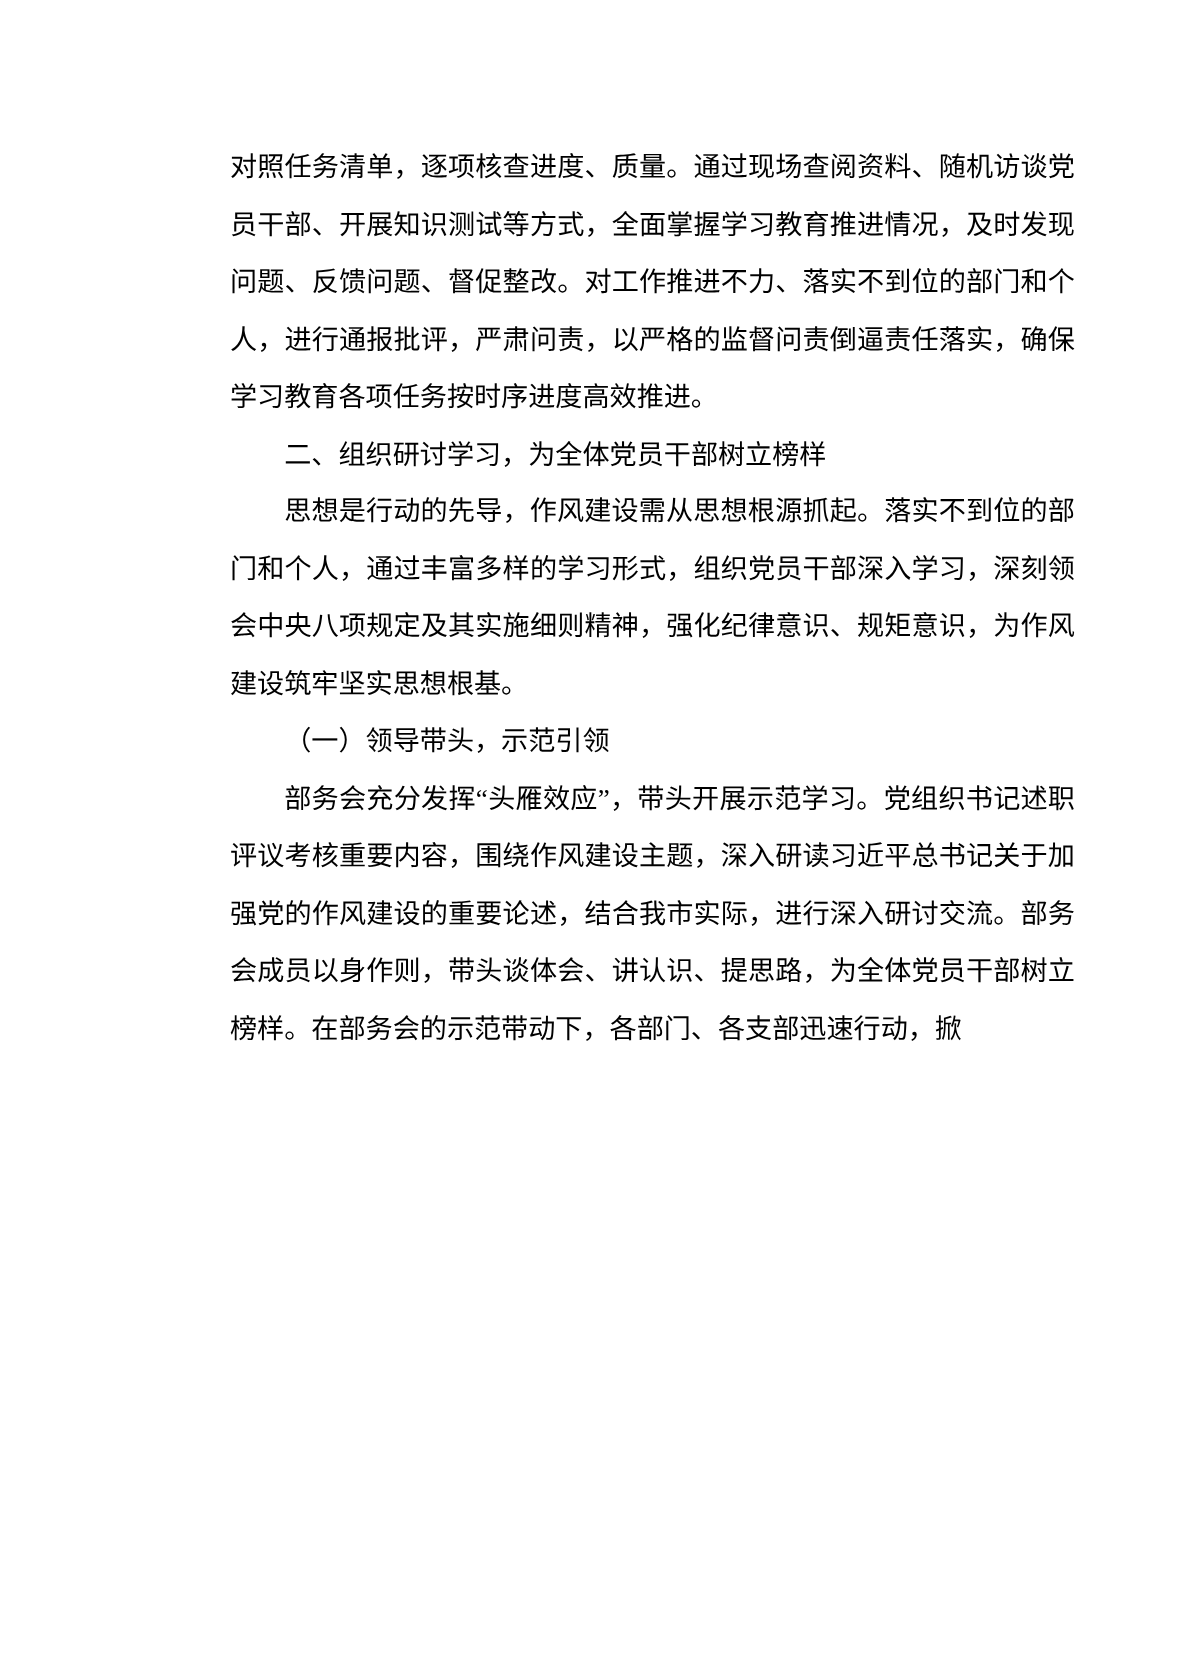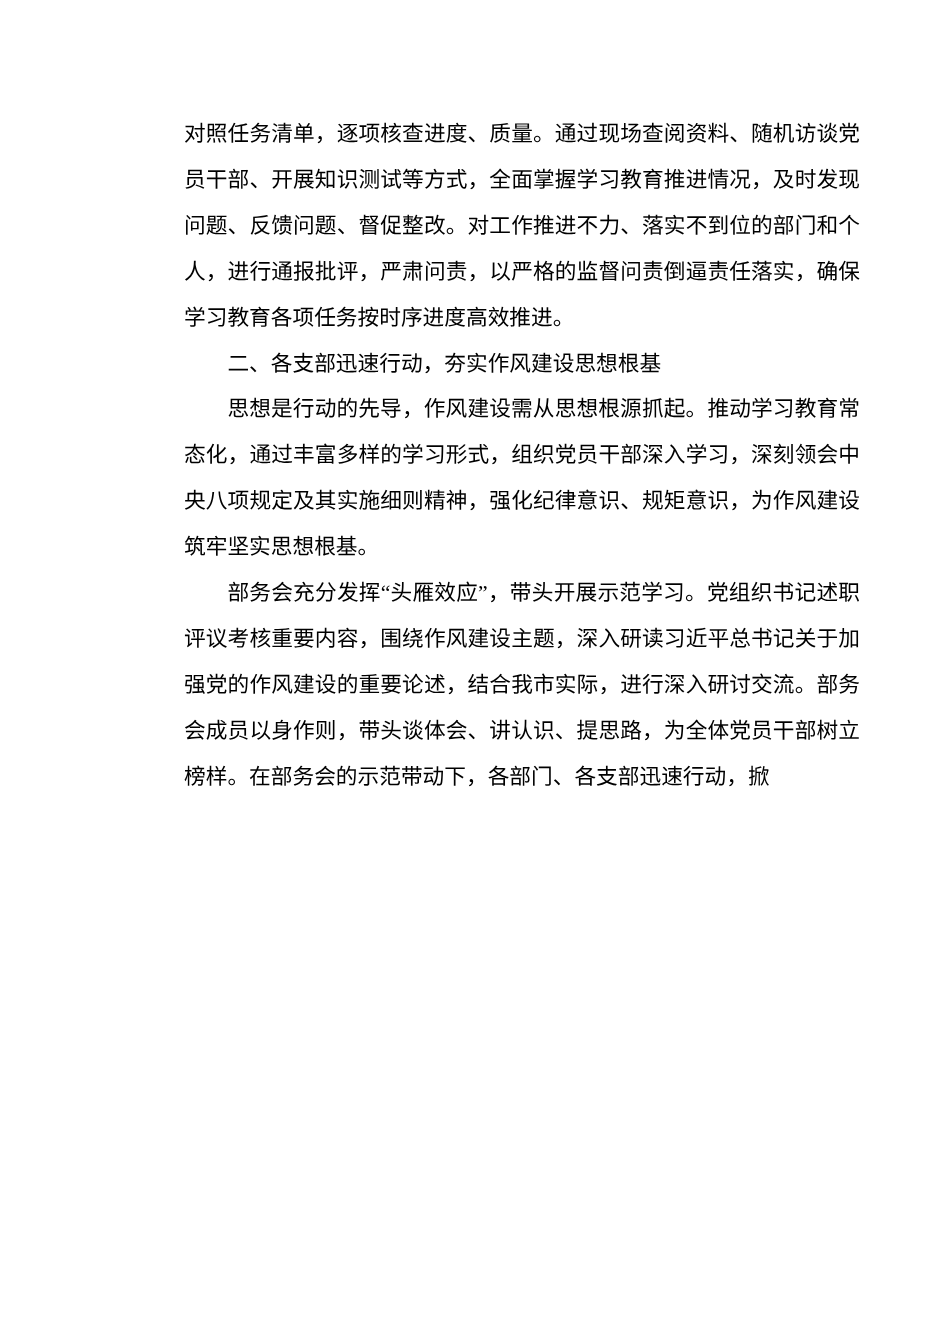--- a/index.html
+++ b/index.html
@@ -43,17 +43,18 @@
   .doc-content p.heading {
     font-weight: normal; 
   }
 </style>
 </head>
 <body>
 
 <div class="page">
   <div class="doc-content">
       <p class="body">对照任务清单，逐项核查进度、质量。通过现场查阅资料、随机访谈党员干部、开展知识测试等方式，全面掌握学习教育推进情况，及时发现问题、反馈问题、督促整改。对工作推进不力、落实不到位的部门和个人，进行通报批评，严肃问责，以严格的监督问责倒逼责任落实，确保学习教育各项任务按时序进度高效推进。</p>
-      <p class="heading indent">二、各支部迅速行动，夯实作风建设思想根基</p>
-      <p class="body indent">思想是行动的先导，作风建设需从思想根源抓起。推动学习教育常态化，通过丰富多样的学习形式，组织党员干部深入学习，深刻领会中央八项规定及其实施细则精神，强化纪律意识、规矩意识，为作风建设筑牢坚实思想根基。</p>
+      <p class="heading indent">二、组织研讨学习，为全体党员干部树立榜样</p>
+      <p class="body indent">思想是行动的先导，作风建设需从思想根源抓起。落实不到位的部门和个人，通过丰富多样的学习形式，组织党员干部深入学习，深刻领会中央八项规定及其实施细则精神，强化纪律意识、规矩意识，为作风建设筑牢坚实思想根基。</p>
+      <p class="heading indent">（一）领导带头，示范引领</p>
       <p class="body indent">部务会充分发挥“头雁效应”，带头开展示范学习。党组织书记述职评议考核重要内容，围绕作风建设主题，深入研读习近平总书记关于加强党的作风建设的重要论述，结合我市实际，进行深入研讨交流。部务会成员以身作则，带头谈体会、讲认识、提思路，为全体党员干部树立榜样。在部务会的示范带动下，各部门、各支部迅速行动，掀</p>
     </div>
 </div>
 
 </body></html>

